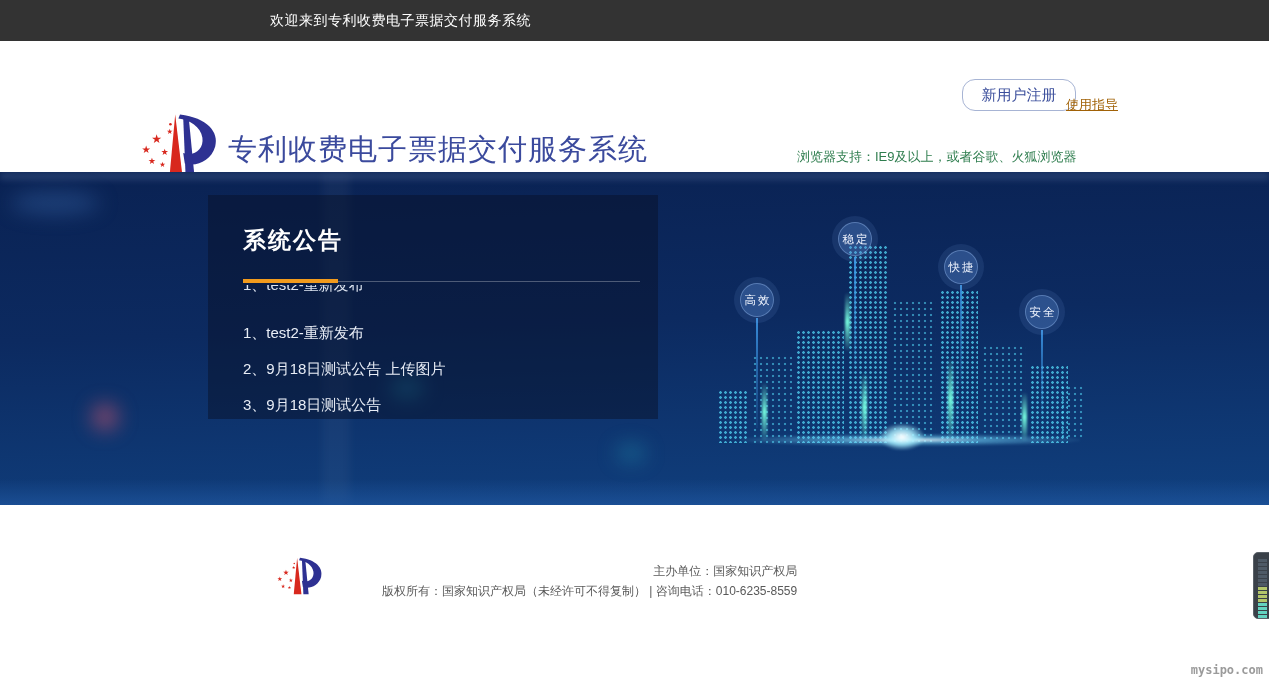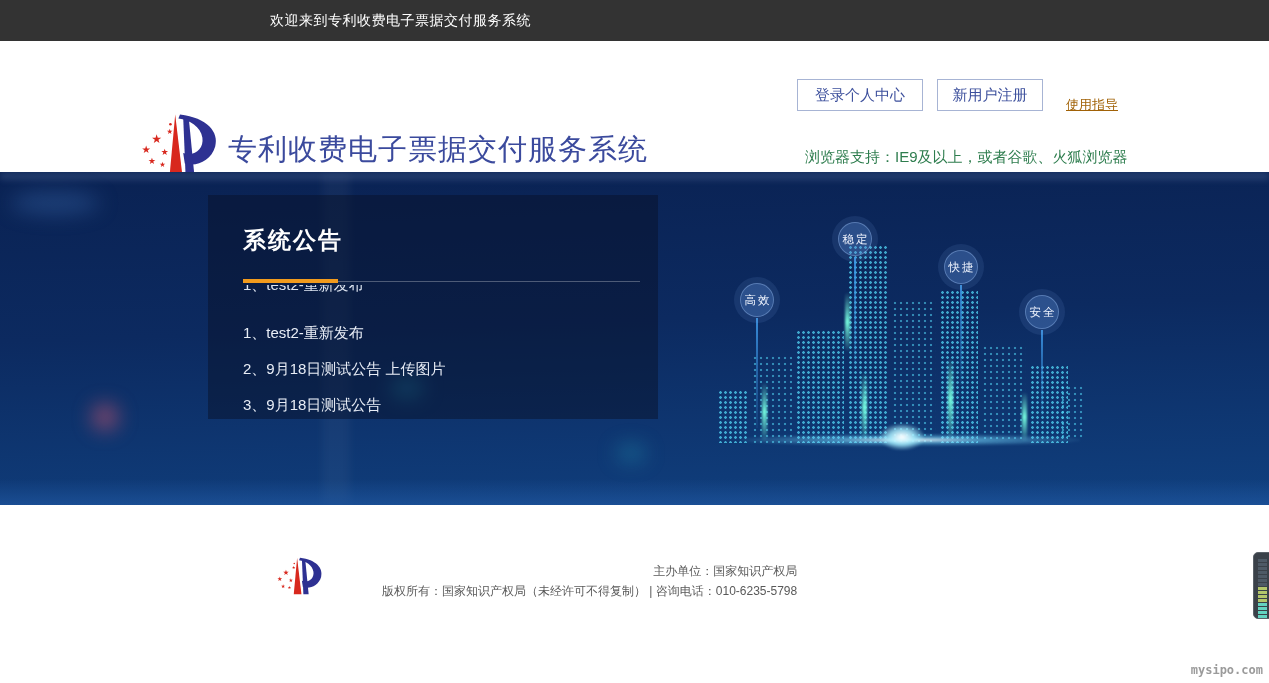--- a/index.html
+++ b/index.html
@@ -10,23 +10,23 @@
   
   .topbar { position:absolute; left:0; top:0; width:1269px; height:41px; background:#333333; }
   .topbar-text { position:absolute; left:270px; top:0; line-height:41px; color:#ffffff; font-size:14px; letter-spacing:.5px; }
 
   
   .header { position:absolute; left:0; top:41px; width:1269px; height:131px; background:#ffffff; }
   .logo { position:absolute; left:139px; top:72px; width:82px; height:64px; }
   .site-title { position:absolute; left:228px; top:89px; font-size:29px; font-weight:normal; color:#3b4a9d; letter-spacing:1px; white-space:nowrap; }
   .hdr-btn { position:absolute; top:38px; height:32px; background:#ffffff; border:1px solid #a7b4d4; color:#3c4f9c; font-size:15px; text-align:center; line-height:30px; cursor:pointer; font-family:inherit; }
   .btn-login { left:797px; width:126px; }
-  .btn-register { left:937px; width:106px; }
+  .btn-register { left:962px; width:114px;border-radius:13px; }
   .guide-link { position:absolute; left:1066px; top:55px; font-size:13px; color:#a16207; text-decoration:underline; cursor:pointer; }
-  .browser-note { position:absolute; left:797px; top:107px; font-size:15px; color:#2e7d4e;margin-left:8px; }
+  .browser-note { position:absolute; left:797px; top:107px; font-size:13px; color:#2e7d4e; }
 
   
   .hero { position:absolute; left:0; top:172px; width:1269px; height:333px; overflow:hidden;
           background:linear-gradient(178deg,#0a2253 0%,#0c2a60 45%,#10407f 100%); }
   .hero::before { content:""; position:absolute; left:0; top:0; width:100%; height:8px; background:rgba(150,180,220,.18); filter:blur(3px); }
   .hero::after { content:""; position:absolute; left:0; bottom:0; width:100%; height:26px; background:linear-gradient(rgba(29,79,148,0) 0%,rgba(35,92,168,.55) 100%); }
   .streak { position:absolute; left:322px; top:0; width:28px; height:333px; background:rgba(190,210,240,.05); filter:blur(4px); }
   .blur-blob { position:absolute; border-radius:50%; filter:blur(10px); }
   .blob-red { left:92px; top:232px; width:26px; height:26px; background:rgba(225,90,110,.55); }
   .blob-teal-1 { left:390px; top:206px; width:34px; height:20px; background:rgba(40,160,190,.5); }
@@ -113,21 +113,20 @@
 
   <div class="topbar">
     <div class="topbar-text">欢迎来到专利收费电子票据交付服务系统</div>
   </div>
 
   <div class="header">
     <svg class="logo">
         <use href="#sipo-logo"></use>
       </svg>
     <div class="site-title">专利收费电子票据交付服务系统</div>
-    <button class="hdr-btn btn-login">登录个人中心</button>
     <button class="hdr-btn btn-register">新用户注册</button>
     <a class="guide-link">使用指导</a>
     <div class="browser-note">浏览器支持：IE9及以上，或者谷歌、火狐浏览器</div>
   </div>
 
   <div class="hero">
     <div class="streak"></div>
     <div class="blur-blob blob-sky"></div>
     <div class="blur-blob blob-red"></div>
     <div class="blur-blob blob-teal-1"></div>
@@ -181,21 +180,21 @@
       </div>
     </div>
   </div>
 
   <div class="footer">
     <svg class="footer-logo">
         <use href="#sipo-logo"></use>
       </svg>
     <div class="footer-lines">
       <div class="footer-line">主办单位：国家知识产权局</div>
-      <div class="footer-line">版权所有：国家知识产权局（未经许可不得复制） | 咨询电话：010-6235-5798</div>
+      <div class="footer-line">版权所有：国家知识产权局（未经许可不得复制） | 咨询电话：010-6235-8559</div>
     </div>
     <div class="watermark">mysipo.com</div>
   </div>
 
   <div class="volume-widget">
     <div class="vol-stripes">
       <i class="vs-off"></i>
         <i class="vs-off"></i>
         <i class="vs-off"></i>
         <i class="vs-off"></i>

